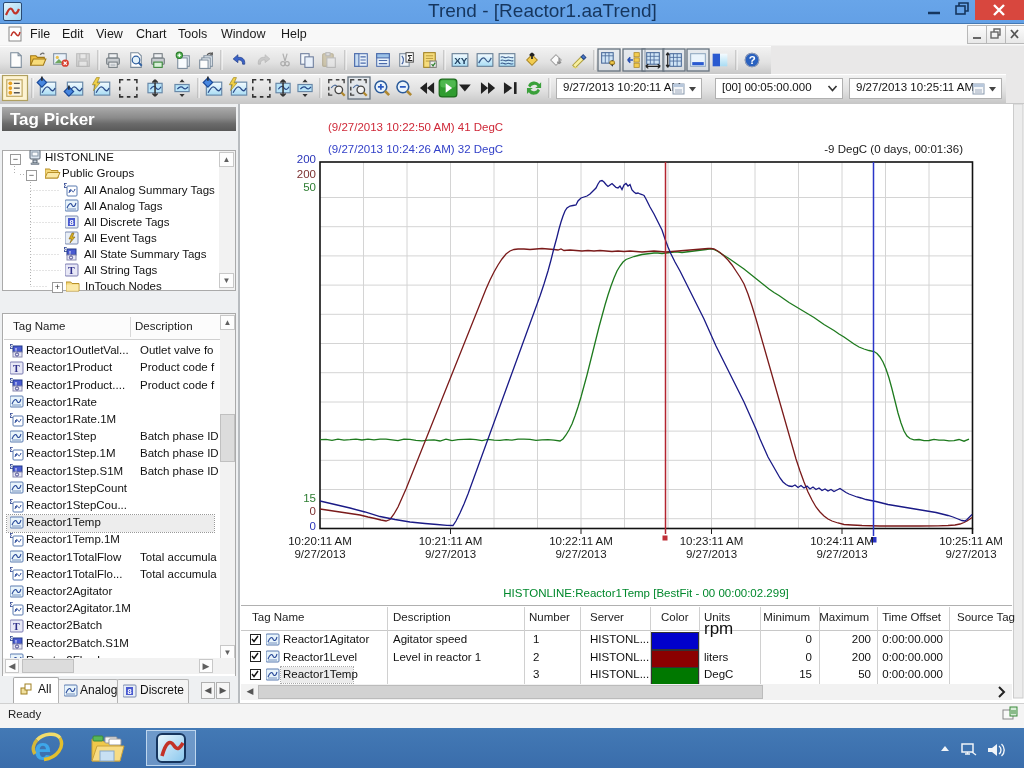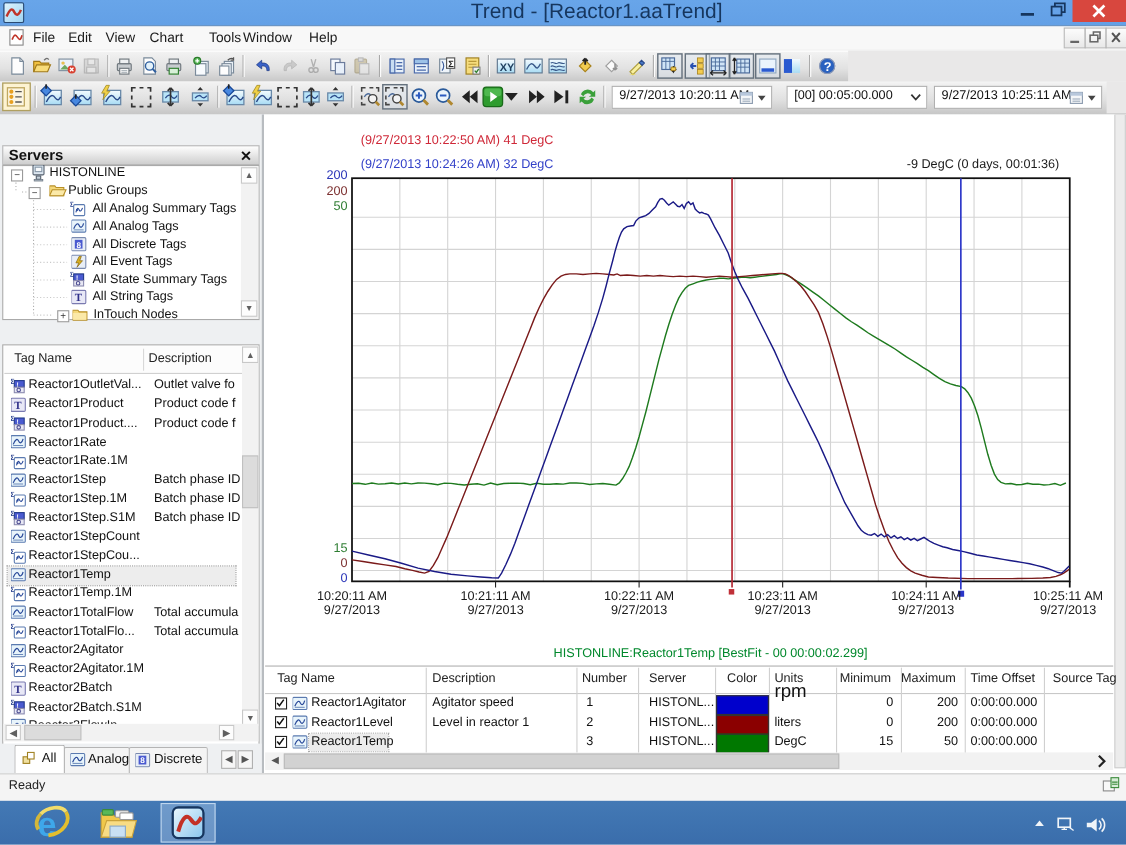--- a/index.html
+++ b/index.html
@@ -34,21 +34,21 @@
 <svg class="abs" style="left:924px;top:0;width:50px;height:20px">
     <path d="M4 13 H16" stroke="#16365e" stroke-width="2.5"></path>
     <rect x="32" y="6" width="9" height="8" fill="none" stroke="#16365e" stroke-width="1.6"></rect>
     <path d="M35 6 V3 H44 V11 H41" fill="none" stroke="#16365e" stroke-width="1.6"></path>
   </svg>
 <div class="abs" id="menubar">
   <div class="menuitem" style="left:30px">File</div>
   <div class="menuitem" style="left:62px">Edit</div>
   <div class="menuitem" style="left:96px">View</div>
   <div class="menuitem" style="left:136px">Chart</div>
-  <div class="menuitem" style="left:190px">Tools</div>
+  <div class="menuitem" style="left:178px">Tools</div>
   <div class="menuitem" style="left:221px">Window</div>
   <div class="menuitem" style="left:281px">Help</div>
 </div>
 <svg class="abs" style="left:8px;top:26px;width:16px;height:17px">
     <rect x="1" y="1" width="12" height="14" fill="#fff" stroke="#888"></rect>
     <path d="M3 10 C5 5,6 5,8 8 C10 11,11 10,12 6" stroke="#c03428" stroke-width="1.5" fill="none"></path>
   </svg>
 
 <div class="abs" style="left:967px;top:25px;width:18px;height:17px;background:linear-gradient(#fcfcfc,#e8e8e8);border:1px solid #b8b8b8"><svg width="18" height="17">
       <path d="M5 12 H13" stroke="#666" stroke-width="2"></path>
@@ -564,21 +564,21 @@
         </g>
 <g id="ic_server">
           <rect x="1" y="0" width="10" height="9" rx="1" fill="#dce6f0" stroke="#55606e"></rect>
           <rect x="3" y="2" width="6" height="4" fill="#f8fafc" stroke="#8898a8"></rect>
           <rect x="4" y="10" width="4" height="3" fill="#c8d2dc" stroke="#55606e"></rect>
           <rect x="2" y="13" width="8" height="1.6" fill="#aab4be" stroke="#55606e" stroke-width="0.5"></rect>
         </g>
 </defs>
     </svg>
 <div class="abs" id="leftpanel" style="left:0;top:0;width:238px;height:599px;background:#eef0f2;border-right:2px solid #b8bcc0;overflow:hidden">
-<div class="abs" style="left:2px;top:28px;width:234px;height:18px;background:linear-gradient(#fefefe,#cfcfcf);border:1px solid #b8b8b8;box-sizing:border-box;font-size:13.5px;font-weight:bold;color:#111;padding-left:5px">Servers<span style="position:absolute;right:6px;top:1px;font-weight:bold;font-size:13px">✕</span></div>
+<div class="abs" style="left:2px;top:3px;width:234px;height:24px;background:linear-gradient(#ababab 0%,#8a8a8a 45%,#6a6a6a 70%,#585858 100%);color:#fff;font-size:17px;font-weight:bold;padding:3px 0 0 8px;box-sizing:border-box">Tag Picker</div>
 <div class="abs" style="left:2px;top:46px;width:234px;height:141px;background:#fff;border:1px solid #aaa;box-sizing:border-box;overflow:hidden">
 <div class="abs" style="left:216px;top:0px;width:16px;height:139px;background:#f2f2f2"></div>
 <div class="abs" style="left:216px;top:1px;width:15px;height:15px;background:#fdfdfd;border:1px solid #c8c8c8;box-sizing:border-box;color:#606060;font-size:8px;text-align:center;line-height:13px">▲</div>
 <div class="abs" style="left:216px;top:122px;width:15px;height:15px;background:#fdfdfd;border:1px solid #c8c8c8;box-sizing:border-box;color:#606060;font-size:8px;text-align:center;line-height:13px">▼</div>
 </div>
 <svg class="abs" style="left:0;top:46px;width:212px;height:141px" viewBox="0 0 212 141">
 <path d="M14.5 16 V24" stroke="#b0b0b0" stroke-dasharray="1,2" fill="none"></path>
 <path d="M20 24.5 H26" stroke="#b0b0b0" stroke-dasharray="1,2" fill="none"></path>
 <path d="M30.5 32 V136" stroke="#b0b0b0" stroke-dasharray="1,2" fill="none"></path>
 <path d="M30.5 40.5 H60 M30.5 56.5 H61 M30.5 72.5 H61 M30.5 88.5 H61 M30.5 104.5 H60 M30.5 120.5 H61 M30.5 136.5 H48" stroke="#c8c8c8" stroke-dasharray="1,2" fill="none"></path>

